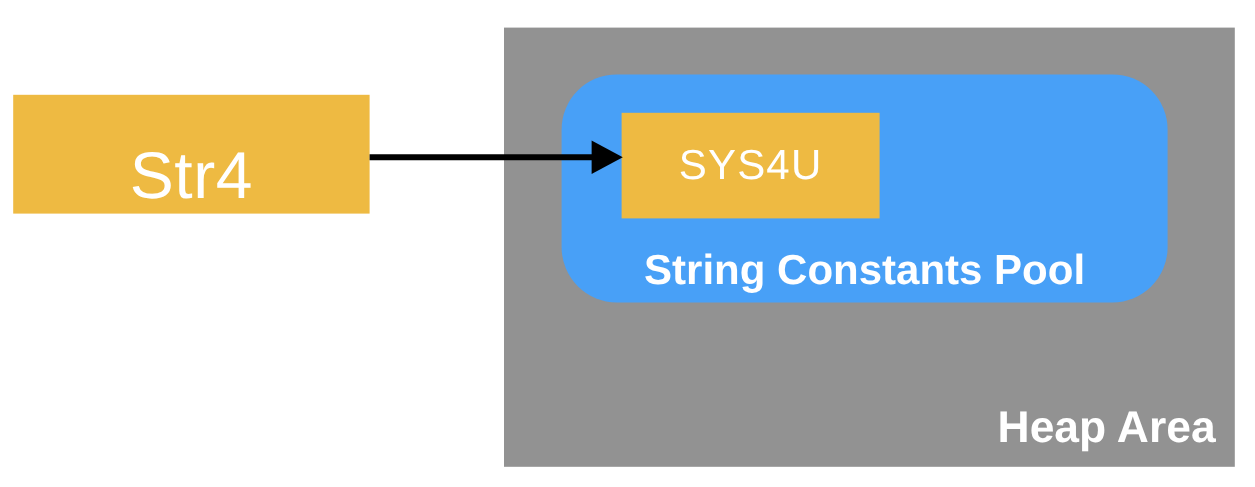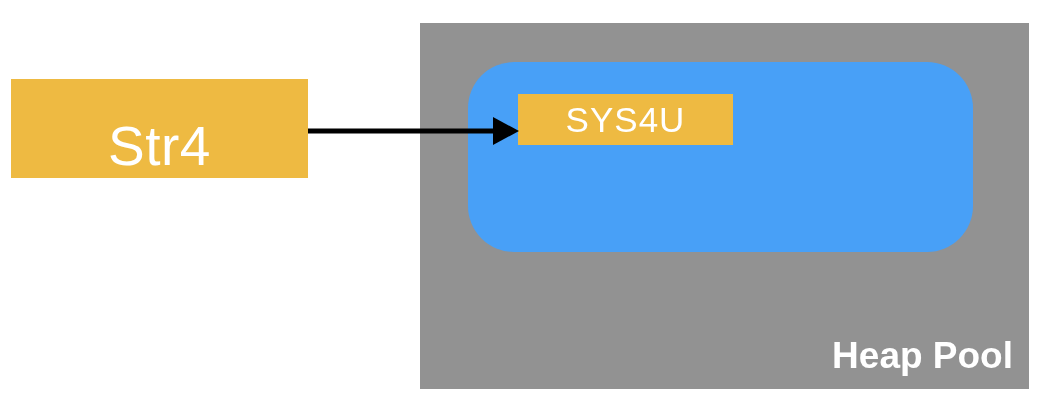--- a/index.html
+++ b/index.html
@@ -86,21 +86,21 @@
     font-weight: bold;
     line-height: 1.15;
   }
 
   
   .literal-box {
     position: absolute;
     left: 50px;
     top: 32px;
     width: 215px;
-    height: 51px;
+    height: 88px;
     background: var(--box-yellow, #EEBA42);
     display: flex;
     align-items: center;
     justify-content: center;
   }
   .literal-box .label {
     color: var(--label-white, #fff);
     font-size: 35px;
     font-weight: 500;
     letter-spacing: 1px;
@@ -116,23 +116,24 @@
   </div>
 
   <div class="heap-box">
 
     <div class="pool-box">
 
       <div class="literal-box">
         <span class="label">SYS4U</span>
       </div>
 
+      <div class="pool-label">String Constants Pool</div>
     </div>
 
-    <div class="heap-label">Heap Pool</div>
+    <div class="heap-label">Heap Area</div>
   </div>
 
   <svg class="arrow-layer" viewBox="0 0 1046 406" xmlns="http://www.w3.org/2000/svg">
     <line x1="308" y1="131" x2="500" y2="131" stroke="currentColor" stroke-width="5"></line>
     <polygon points="519,131 493,117 493,145" fill="currentColor"></polygon>
   </svg>
 
 </div>
 
 </body></html>

